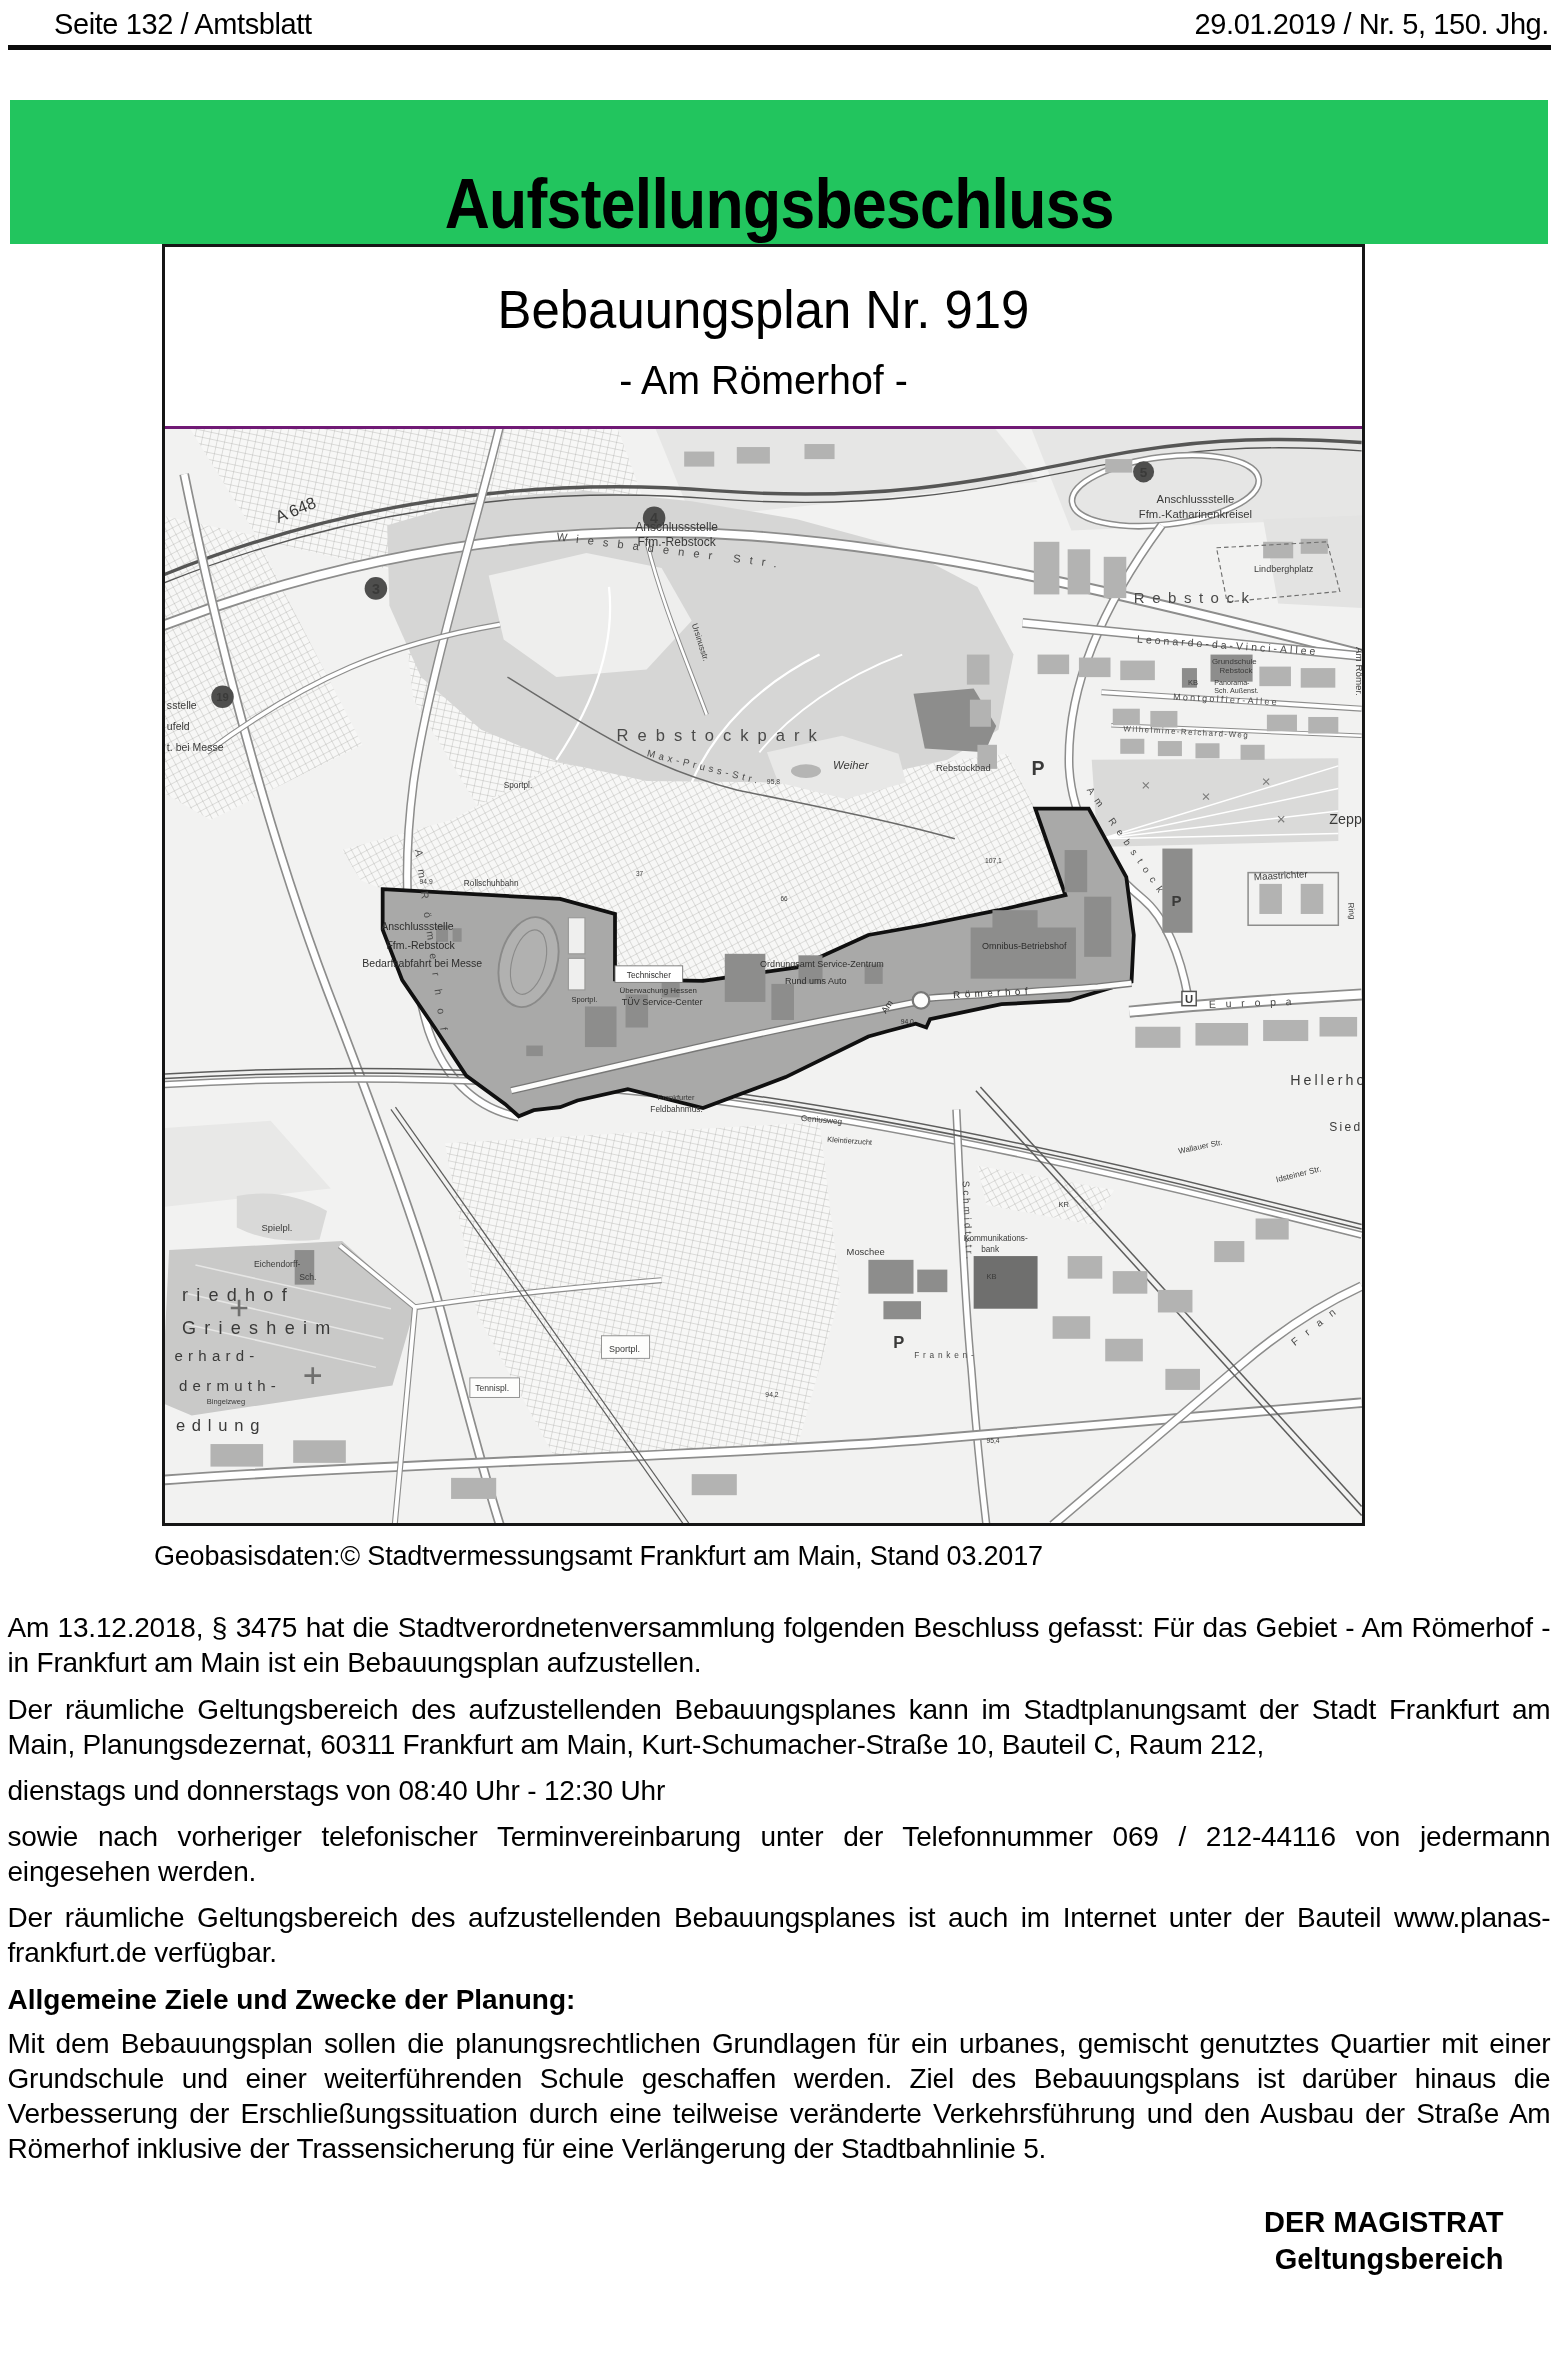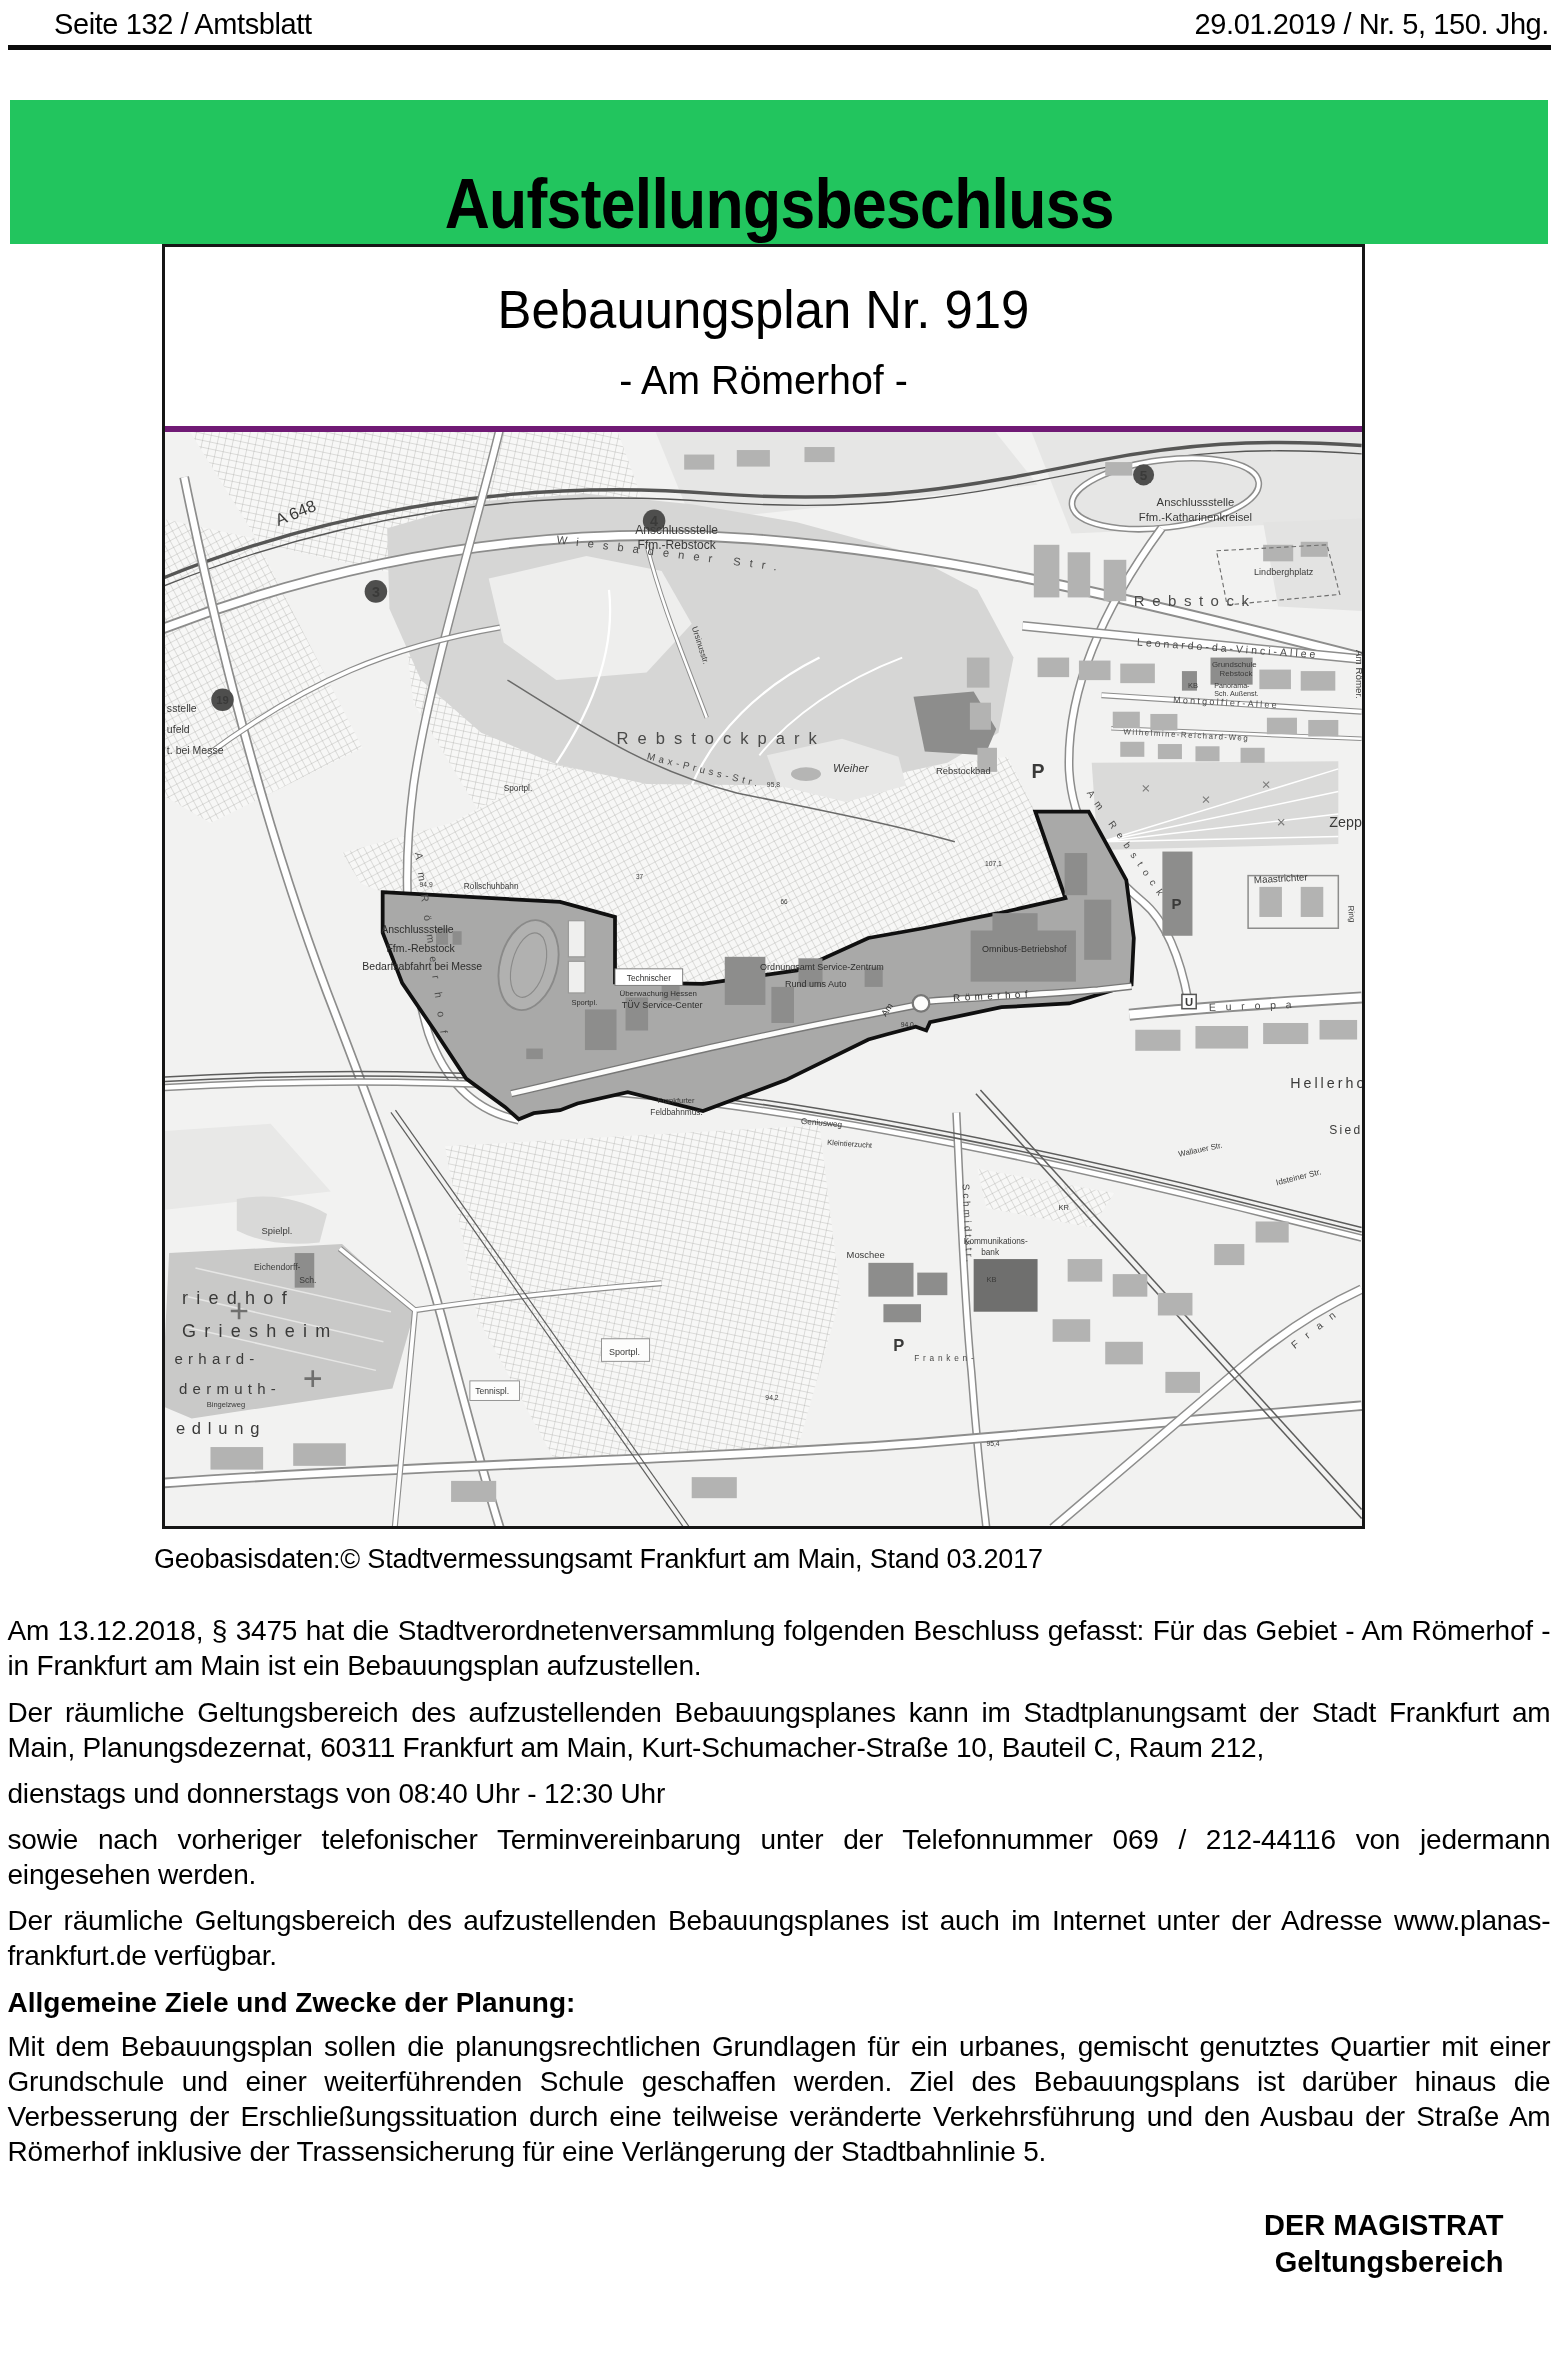--- a/index.html
+++ b/index.html
@@ -6,21 +6,21 @@
   body{width:1558px;height:2377px;overflow:hidden;position:relative;
        font-family:"Liberation Sans","DejaVu Sans",sans-serif;color:#000;}
   .hdr{display:flex;justify-content:space-between;align-items:baseline;
        padding:7.5px 9px 0 9px;font-size:29px;letter-spacing:-0.4px;margin-left:45px;}
   .rule{height:5.3px;background:#0c0c0c;margin:4.5px 7.5px 0 7.5px;}
   .banner{margin:50px 9.8px 0 9.8px;height:144px;background:#22c55e;
           display:flex;align-items:flex-end;justify-content:center;}
   .banner span{font-size:71px;font-weight:bold;letter-spacing:-0.8px;
                transform:scaleX(0.88);white-space:nowrap;}
   .map-frame{margin:50px 0 0 162px;width:1197px;border:3px solid #161616;background:#fff;}
-  .map-titlebox{height:179px;border-bottom:6px solid #701a75;text-align:center;}
+  .map-titlebox{height:179px;border-bottom:3px solid #701a75;text-align:center;}
   .map-title{padding-top:32px;font-size:53px;letter-spacing:0;transform:scaleX(0.96);}
   .map-subtitle{padding-top:16.5px;font-size:41px;transform:scaleX(0.96);}
   .map-svg{display:block;width:1197px;height:1094px;background:#f2f2f1;}
   .caption{margin:15px 0 0 154px;font-size:27px;letter-spacing:-0.2px;}
   .bodytext{margin:38px 7.5px 0 7.5px;}
   .bodytext p{margin:0 0 11.3px 0;font-size:28px;line-height:35px;
               text-align:justify;letter-spacing:-0.2px;}
   .bodytext p.single{text-align:left;}
   .bodytext h2{margin:7.5px 0 9px 0;font-size:28px;line-height:35px;font-weight:bold;}
   .signature{margin-top:38px;padding-right:47px;text-align:right;
@@ -353,21 +353,21 @@
     </svg>
   </figure>
 
   <div class="caption">Geobasisdaten:© Stadtvermessungsamt Frankfurt am Main, Stand 03.2017</div>
 
   <main class="bodytext">
     <p>Am 13.12.2018, § 3475 hat die Stadtverordnetenversammlung folgenden Beschluss gefasst: Für das Gebiet - Am Römerhof - in Frankfurt am Main ist ein Bebauungsplan aufzustellen.</p>
     <p>Der räumliche Geltungsbereich des aufzustellenden Bebauungsplanes kann im Stadtplanungsamt der Stadt Frankfurt am Main, Planungsdezernat, 60311 Frankfurt am Main, Kurt-Schumacher-Straße 10, Bauteil C, Raum 212,</p>
     <p class="single">dienstags und donnerstags von 08:40 Uhr - 12:30 Uhr</p>
     <p>sowie nach vorheriger telefonischer Terminvereinbarung unter der Telefonnummer 069 / 212-44116 von jedermann eingesehen werden.</p>
-    <p>Der räumliche Geltungsbereich des aufzustellenden Bebauungsplanes ist auch im Internet unter der Adresse www.planas-frankfurt.de verfügbar.</p>
+    <p>Der räumliche Geltungsbereich des aufzustellenden Bebauungsplanes ist auch im Internet unter der Bauteil www.planas-frankfurt.de verfügbar.</p>
     <h2>Allgemeine Ziele und Zwecke der Planung:</h2>
     <p>Mit dem Bebauungsplan sollen die planungsrechtlichen Grundlagen für ein urbanes, gemischt genutztes Quartier mit einer Grundschule und einer weiterführenden Schule geschaffen werden. Ziel des Bebauungsplans ist darüber hinaus die Verbesserung der Erschließungssituation durch eine teilweise veränderte Verkehrsführung und den Ausbau der Straße Am Römerhof inklusive der Trassensicherung für eine Verlängerung der Stadtbahnlinie 5.</p>
     <div class="signature">
       <div>DER MAGISTRAT</div>
       <div>Geltungsbereich</div>
     </div>
   </main>
 
 </div>
 

